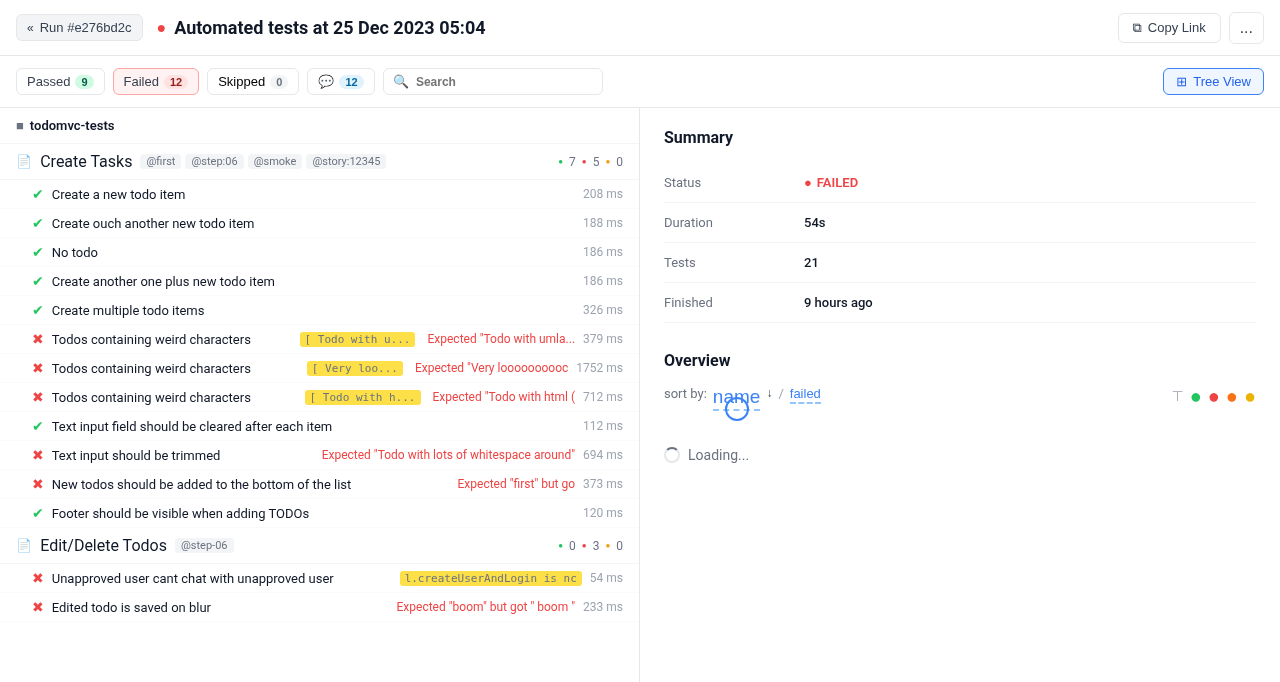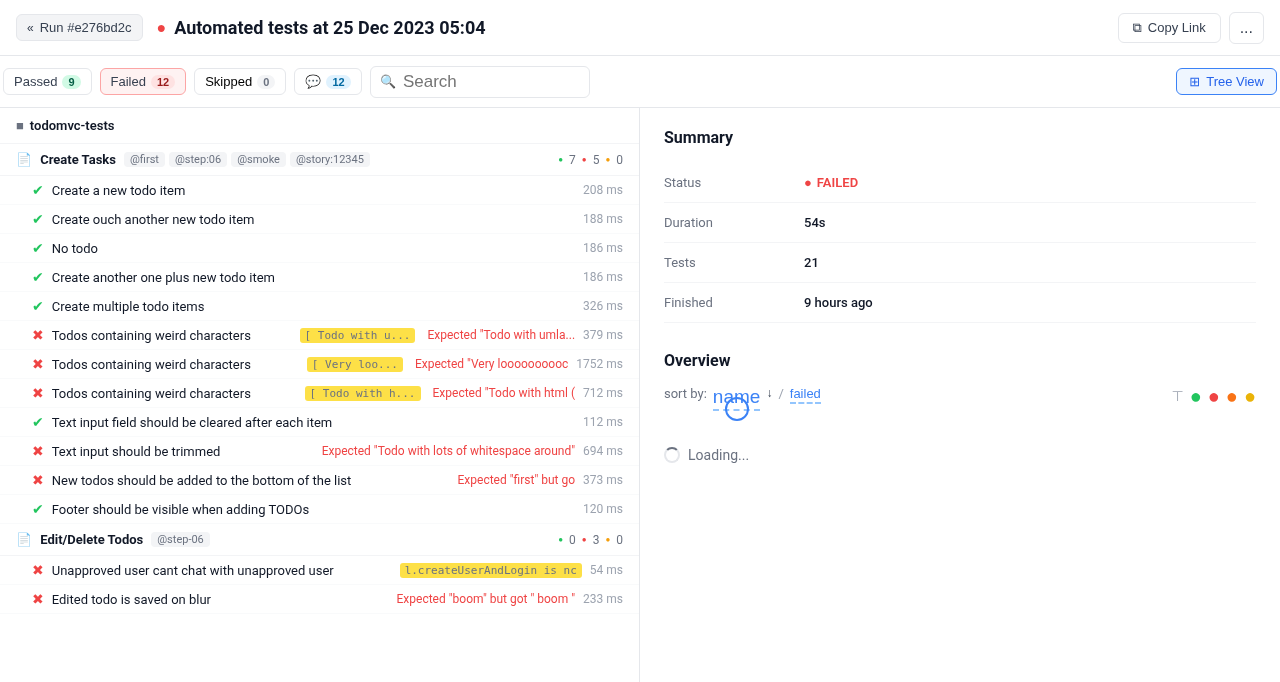--- a/index.html
+++ b/index.html
@@ -59,21 +59,21 @@
       padding: 6px 10px;
       cursor: pointer;
       color: #374151;
       font-size: 16px;
     }
 
     
     .toolbar {
       display: flex;
       align-items: center;
-      padding: 8px 3px;
+      padding: 8px 16px;
       gap: 8px;
       border-bottom: 1px solid #e5e7eb;
       background: #fff;
       height: 52px;
     }
     .filter-btn {
       display: flex;
       align-items: center;
       gap: 5px;
       border: 1px solid #e5e7eb;
@@ -106,24 +106,25 @@
       border: 1px solid #e5e7eb;
       border-radius: 6px;
       padding: 5px 10px;
       background: #fff;
       flex: 1;
       max-width: 220px;
     }
     .search-box input {
       border: none;
       outline: none;
-      font-size: 17px;
+      font-size: 12px;
       color: #15803d;
       width: 100%;
       background: transparent;
+      font-weight: bold;
     }
     .search-icon { color: #9ca3af; font-size: 13px; }
     .tree-view-btn {
       display: flex;
       align-items: center;
       gap: 6px;
       border: 1px solid #3b82f6;
       border-radius: 6px;
       padding: 5px 12px;
       background: #eff6ff;
@@ -162,21 +163,21 @@
 
     .test-suite {
       padding: 8px 16px;
       display: flex;
       align-items: center;
       gap: 8px;
       border-bottom: 1px solid #f3f4f6;
       background: #fff;
     }
     .suite-icon { color: #9ca3af; }
-    .suite-name { font-weight: 700; font-size: 13px; color: #111827; }
+    .suite-name { font-weight: 400; font-size: 16px; color: #111827; }
     .suite-tags { display: flex; gap: 4px; flex: 1; }
     .tag {
       background: #f3f4f6;
       color: #6b7280;
       border-radius: 4px;
       padding: 1px 6px;
       font-size: 11px;
     }
     .suite-counts {
       display: flex;

